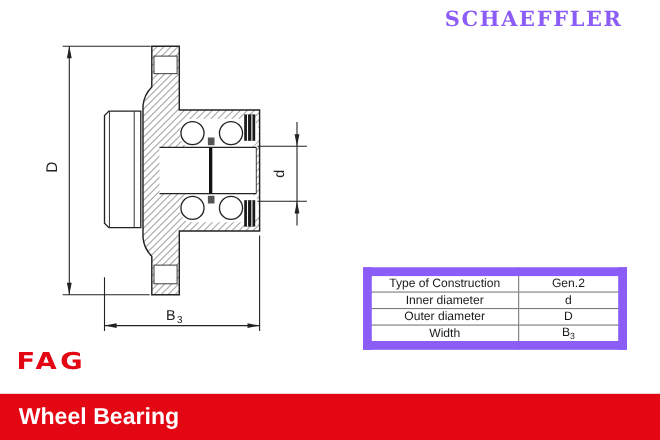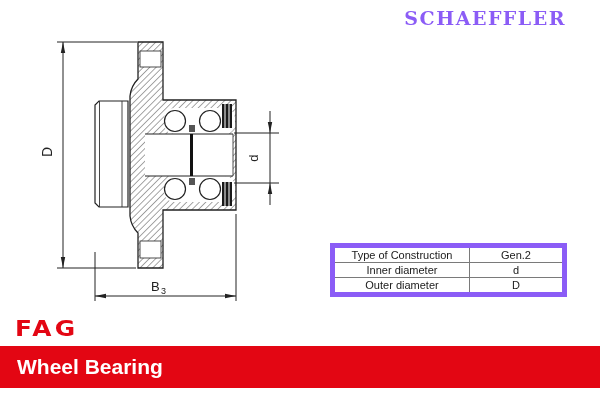--- a/index.html
+++ b/index.html
@@ -14,38 +14,38 @@
     font-size:19px;letter-spacing:1.5px;color:#8b5cf6;text-align:right;
   }
   .fag{
     position:absolute;left:15px;top:317px;
     font-family:"DejaVu Sans",sans-serif;font-weight:900;
     font-size:23px;letter-spacing:3px;color:#E30613;
     transform:scale(1.08,0.92);transform-origin:left top;
   }
   
   .footer-bar{
-    position:absolute;left:0;right:0;bottom:12px;height:42px;
+    position:absolute;left:0;right:0;bottom:0;height:42px;
     background:#E30613;display:flex;align-items:center;
   }
   .footer-bar .title{
     color:#ffffff;font-weight:bold;font-size:21px;padding-left:17px;
     font-family:"Liberation Sans",sans-serif;
   }
   
   .spec-table{
     position:absolute;left:330px;top:243px;width:232px;
     border-collapse:collapse;table-layout:fixed;
     font-size:11px;color:#1a1a1a;
   }
   .spec-table td{
     border:1px solid #7a7a7a;height:14px;text-align:center;
     padding:0 2px;vertical-align:middle;
   }
-  .spec-table{border:5px solid #8b5cf6;}
+  .spec-table{border:8px solid #8b5cf6;}
   .spec-table col.c1{width:137px;}
   .spec-table col.c2{width:95px;}
   .spec-table sub{font-size:8px;}
   
   .drawing{position:absolute;left:0;top:0;}
   .dimtext{font-family:"Liberation Sans",sans-serif;fill:#222;}
 </style>
 </head>
 <body>
 
@@ -132,20 +132,24 @@
       <td>Gen.2</td>
     </tr>
     <tr>
       <td>Inner diameter</td>
       <td>d</td>
     </tr>
     <tr>
       <td>Outer diameter</td>
       <td>D</td>
     </tr>
+    <tr>
+      <td>Width</td>
+      <td><span>B</span><sub>3</sub></td>
+    </tr>
   </tbody>
 </table>
 
 <div class="fag">FAG</div>
 
 <div class="footer-bar">
   <div class="title">Wheel Bearing</div>
 </div>
 
 </body></html>

